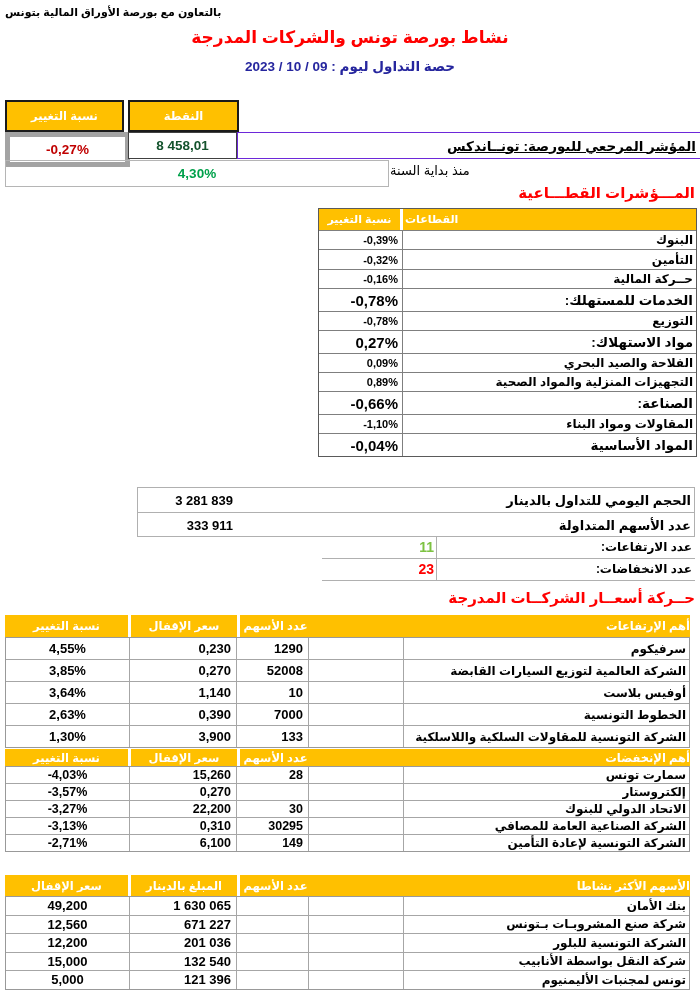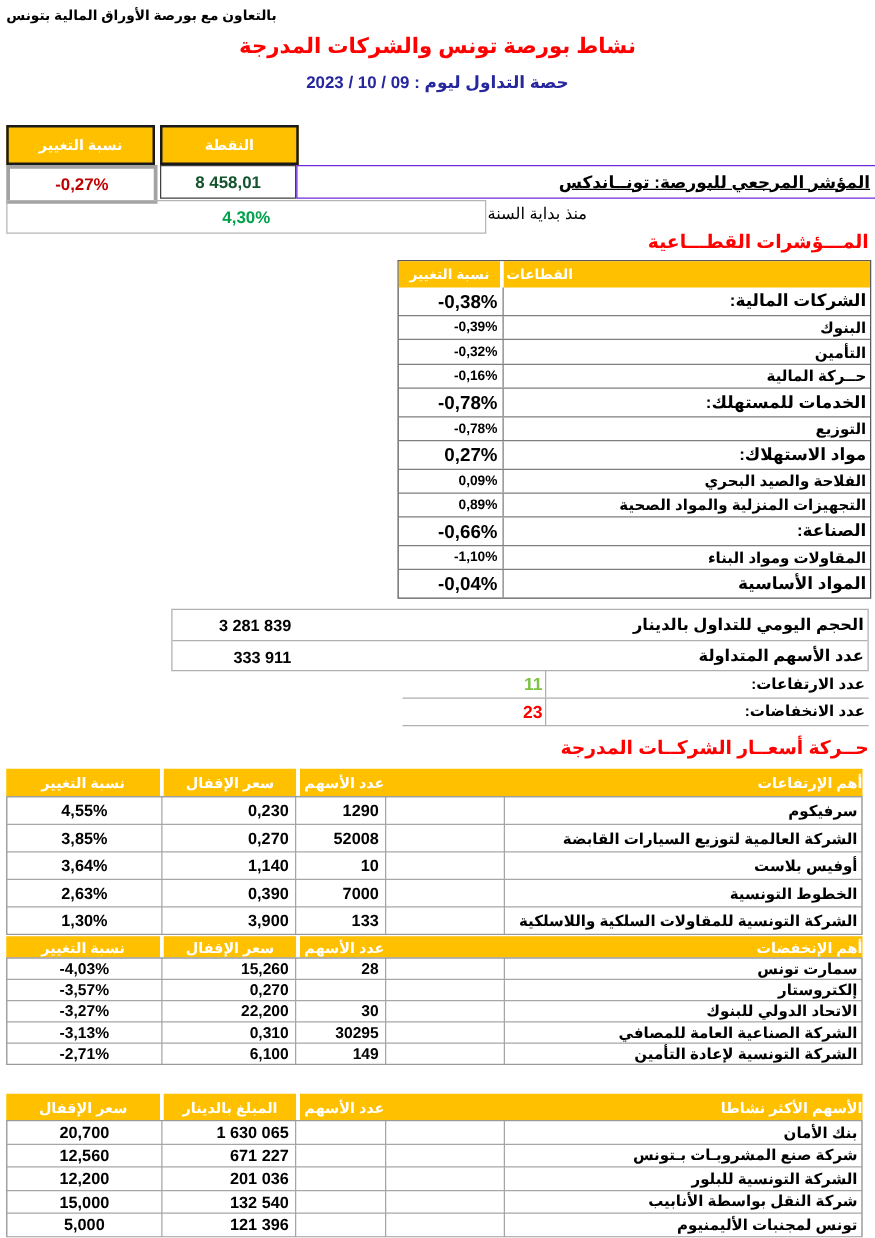--- a/index.html
+++ b/index.html
@@ -18,21 +18,21 @@
   .note{left:5px;top:6px;font-size:11px;font-weight:bold;color:#000;}
   .title{left:0;top:27px;width:700px;text-align:center;font-size:17px;font-weight:bold;color:var(--title-red);}
   .session{left:0;top:58px;width:700px;text-align:center;font-size:13.5px;font-weight:bold;color:var(--date-navy);}
 
   
   .idx-hdr{top:100px;height:28px;background:var(--header-bg);border:2px solid #1a1a1a;
     color:var(--header-text);font-size:11.5px;font-weight:bold;display:flex;align-items:center;justify-content:center;}
   .idx-hdr.change{left:5px;width:115px;}
   .idx-hdr.points{left:128px;width:107px;}
   .idx-cell{top:132px;height:25px;display:flex;align-items:center;justify-content:center;font-size:13.5px;font-weight:bold;background:#fff;}
-  .idx-change{left:5px;width:115px;border:3px solid #a3a3a3;color:var(--negative-dark-red);}
+  .idx-change{left:5px;width:115px;border:5px solid #a3a3a3;color:var(--negative-dark-red);}
   .idx-points{left:128px;width:107px;border:1px solid #404040;color:#14532d;}
   .idx-label{left:237px;top:132px;width:454px;height:25px;border:1px solid #6d28d9;
     direction:rtl;display:flex;align-items:center;padding:0 4px;font-size:13.5px;font-weight:bold;text-decoration:underline;}
   .ytd-box{left:5px;top:160px;width:382px;height:25px;border:1px solid #b5b5b5;
     display:flex;align-items:center;justify-content:center;font-size:13.5px;font-weight:bold;color:var(--positive-green);}
   .ytd-label{left:390px;top:163px;font-size:13px;font-weight:normal;direction:rtl;}
 
   
   .red-heading{right:5px;color:var(--title-red);font-size:15px;font-weight:bold;direction:rtl;}
   .h-sectors{top:184px;}
@@ -115,24 +115,20 @@
   <div class="abs ytd-label">منذ بداية السنة</div>
 
   <div class="abs red-heading h-sectors">المـــؤشرات القطـــاعية</div>
 
   <div class="abs sector-table">
     <div class="sec-hdr">
       <div class="val">نسبة التغيير</div>
       <div class="gap"></div>
       <div class="cat">القطاعات</div>
     </div>
-    <div class="sec-row main" style="border-top:none">
-      <div class="v">-0,38%</div>
-      <div class="l">الشركات المالية:</div>
-    </div>
     <div class="sec-row sub">
       <div class="v">-0,39%</div>
       <div class="l">البنوك</div>
     </div>
     <div class="sec-row sub tall">
       <div class="v">-0,32%</div>
       <div class="l">التأمين</div>
     </div>
     <div class="sec-row sub">
       <div class="v">-0,16%</div>
@@ -284,21 +280,21 @@
     <div class="gap"></div>
     <div class="c2">المبلغ بالدينار</div>
     <div class="gap"></div>
     <div class="bar">
       <div class="shares">عدد الأسهم</div>
       <div class="spacer"></div>
       <div class="ttl">الأسهم الأكثر نشاطا</div>
     </div>
   </div>
   <div class="abs m-grid a-grid">
-    <div class="cell-price centered">20,700</div>
+    <div class="cell-price centered">49,200</div>
     <div class="cell-price">1 630 065</div>
     <div class="cell-empty"></div>
     <div class="cell-empty"></div>
     <div class="cell-name">بنك الأمان</div>
 
     <div class="cell-price centered">12,560</div>
     <div class="cell-price">671 227</div>
     <div class="cell-empty"></div>
     <div class="cell-empty"></div>
     <div class="cell-name">شركة صنع المشروبـات بـتونس</div>

